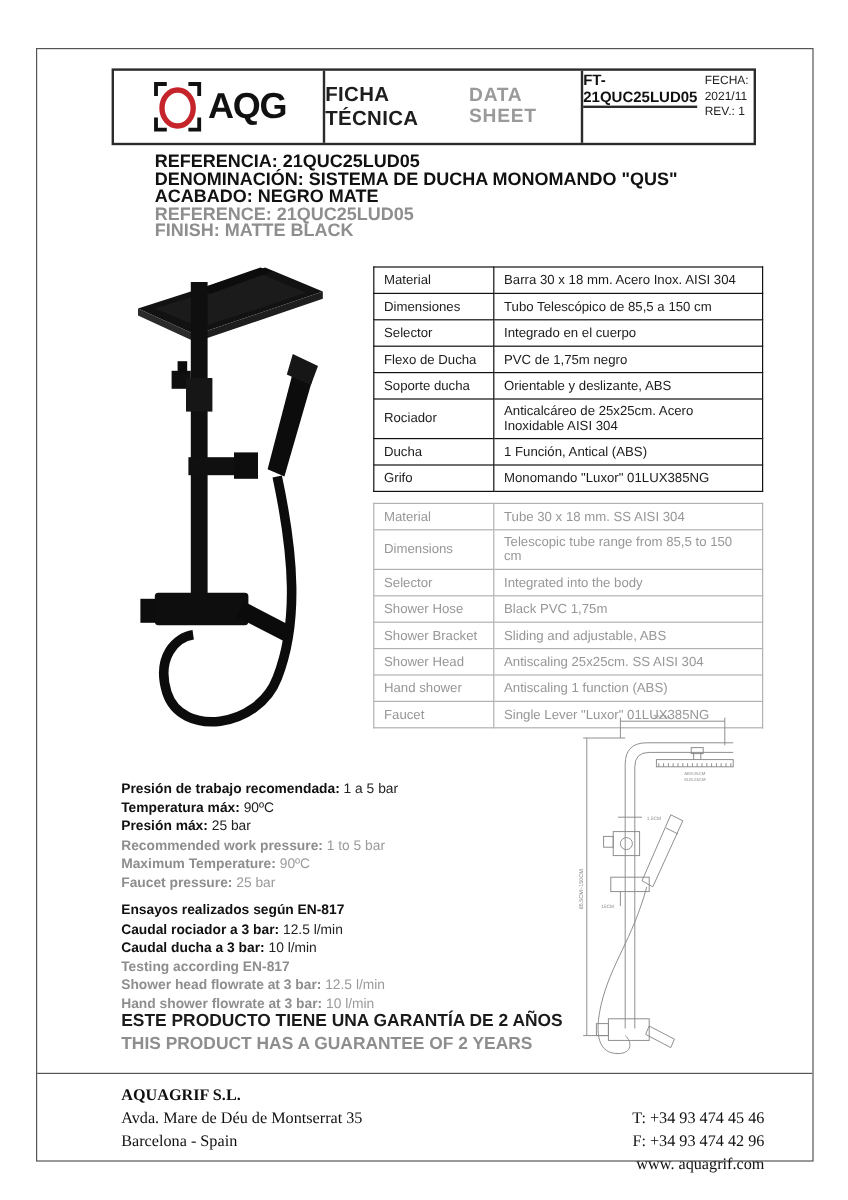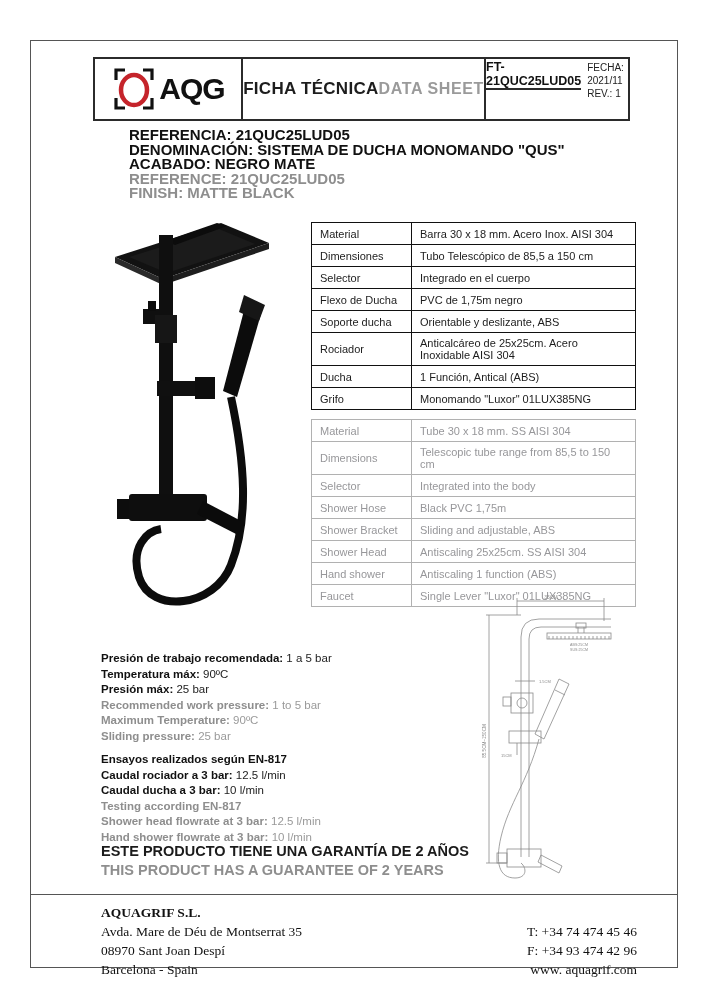--- a/index.html
+++ b/index.html
@@ -1,21 +1,21 @@
 <!DOCTYPE html>
 <html><head>
 <meta charset="utf-8">
 <style>
   * { margin:0; padding:0; box-sizing:border-box; }
   html,body { width:707px; height:1000px; background:#fff; font-family:"Liberation Sans", sans-serif; color:#1b1b1b; }
   .page-frame { position:absolute; left:30px; top:40px; width:648px; height:928px; border:1px solid #555; background:#fff; }
 
   
   .header-box { position:absolute; left:62px; top:16px; width:537px; height:64px; border:2px solid #2b2b2b; display:flex; }
-  .logo-cell { width:148px; border-right:2px solid #2b2b2b; display:flex; align-items:center; justify-content:center; gap:2px; }
+  .logo-cell { width:176px; border-right:2px solid #2b2b2b; display:flex; align-items:center; justify-content:center; gap:2px; }
   .logo-text { font-size:30px; font-weight:800; letter-spacing:-1px; color:#111; }
   .title-cell { flex:1; border-right:2px solid #2b2b2b; display:flex; flex-direction:row; align-items:center; justify-content:center; }
   .title-main { font-size:17px; font-weight:800; color:#1d1d1d; letter-spacing:.3px; }
   .title-sub { font-size:16px; font-weight:800; color:#9a9a9a; letter-spacing:.6px; }
   .code-cell { width:142px; display:flex; }
   .code-top { height:31px; border-bottom:2px solid #2b2b2b; display:flex; align-items:center; justify-content:center; font-size:12.5px; font-weight:800; color:#111; }
   .code-bottom { flex:1; padding:2px 6px; font-size:10px; color:#222; line-height:13px; }
 
   
   .ref-block { position:absolute; left:70px; top:87px; font-size:15px; font-weight:bold; line-height:14.6px; white-space:nowrap;margin-left:28px; }
@@ -196,21 +196,21 @@
       </tbody>
     </table>
   </div>
 
   <div class="info-block pressure">
     <div><span class="lab">Presión de trabajo recomendada:</span><span class="val"> 1 a 5 bar</span></div>
     <div><span class="lab">Temperatura máx:</span><span class="val"> 90ºC</span></div>
     <div><span class="lab">Presión máx:</span><span class="val"> 25 bar</span></div>
     <div class="g"><span class="lab">Recommended work pressure:</span><span class="val"> 1 to 5 bar</span></div>
     <div class="g"><span class="lab">Maximum Temperature:</span><span class="val"> 90ºC</span></div>
-    <div class="g"><span class="lab">Sliding pressure:</span><span class="val"> 25 bar</span></div>
+    <div class="g"><span class="lab">Faucet pressure:</span><span class="val"> 25 bar</span></div>
   </div>
 
   <div class="info-block testing">
     <div class="lab">Ensayos realizados según EN-817</div>
     <div><span class="lab">Caudal rociador a 3 bar:</span><span class="val"> 12.5 l/min</span></div>
     <div><span class="lab">Caudal ducha a 3 bar:</span><span class="val"> 10 l/min</span></div>
     <div class="g"><span class="lab">Testing according EN-817</span></div>
     <div class="g"><span class="lab">Shower head flowrate at 3 bar:</span><span class="val"> 12.5 l/min</span></div>
     <div class="g"><span class="lab">Hand shower flowrate at 3 bar:</span><span class="val"> 10 l/min</span></div>
   </div>
@@ -266,23 +266,22 @@
       <text x="27" y="150" font-size="4.6" text-anchor="middle" transform="rotate(-90 27 150)">85.5CM~150CM</text>
       <text x="42" y="166" font-size="4">15CM</text>
     </g>
   </svg>
 
   <div class="footer-rule"></div>
   <div class="footer">
     <div class="footer-left">
       <div class="company">AQUAGRIF S.L.</div>
       <div>Avda. Mare de Déu de Montserrat 35</div>
-      <div>08970 Sant Joan Despí</div>
       <div>Barcelona - Spain</div>
     </div>
     <div class="footer-right">
-      <div>T: +34 74 474 45 46</div>
+      <div>T: +34 93 474 45 46</div>
       <div>F: +34 93 474 42 96</div>
       <div>www. aquagrif.com</div>
     </div>
   </div>
 
 </div>
 
 </body></html>

